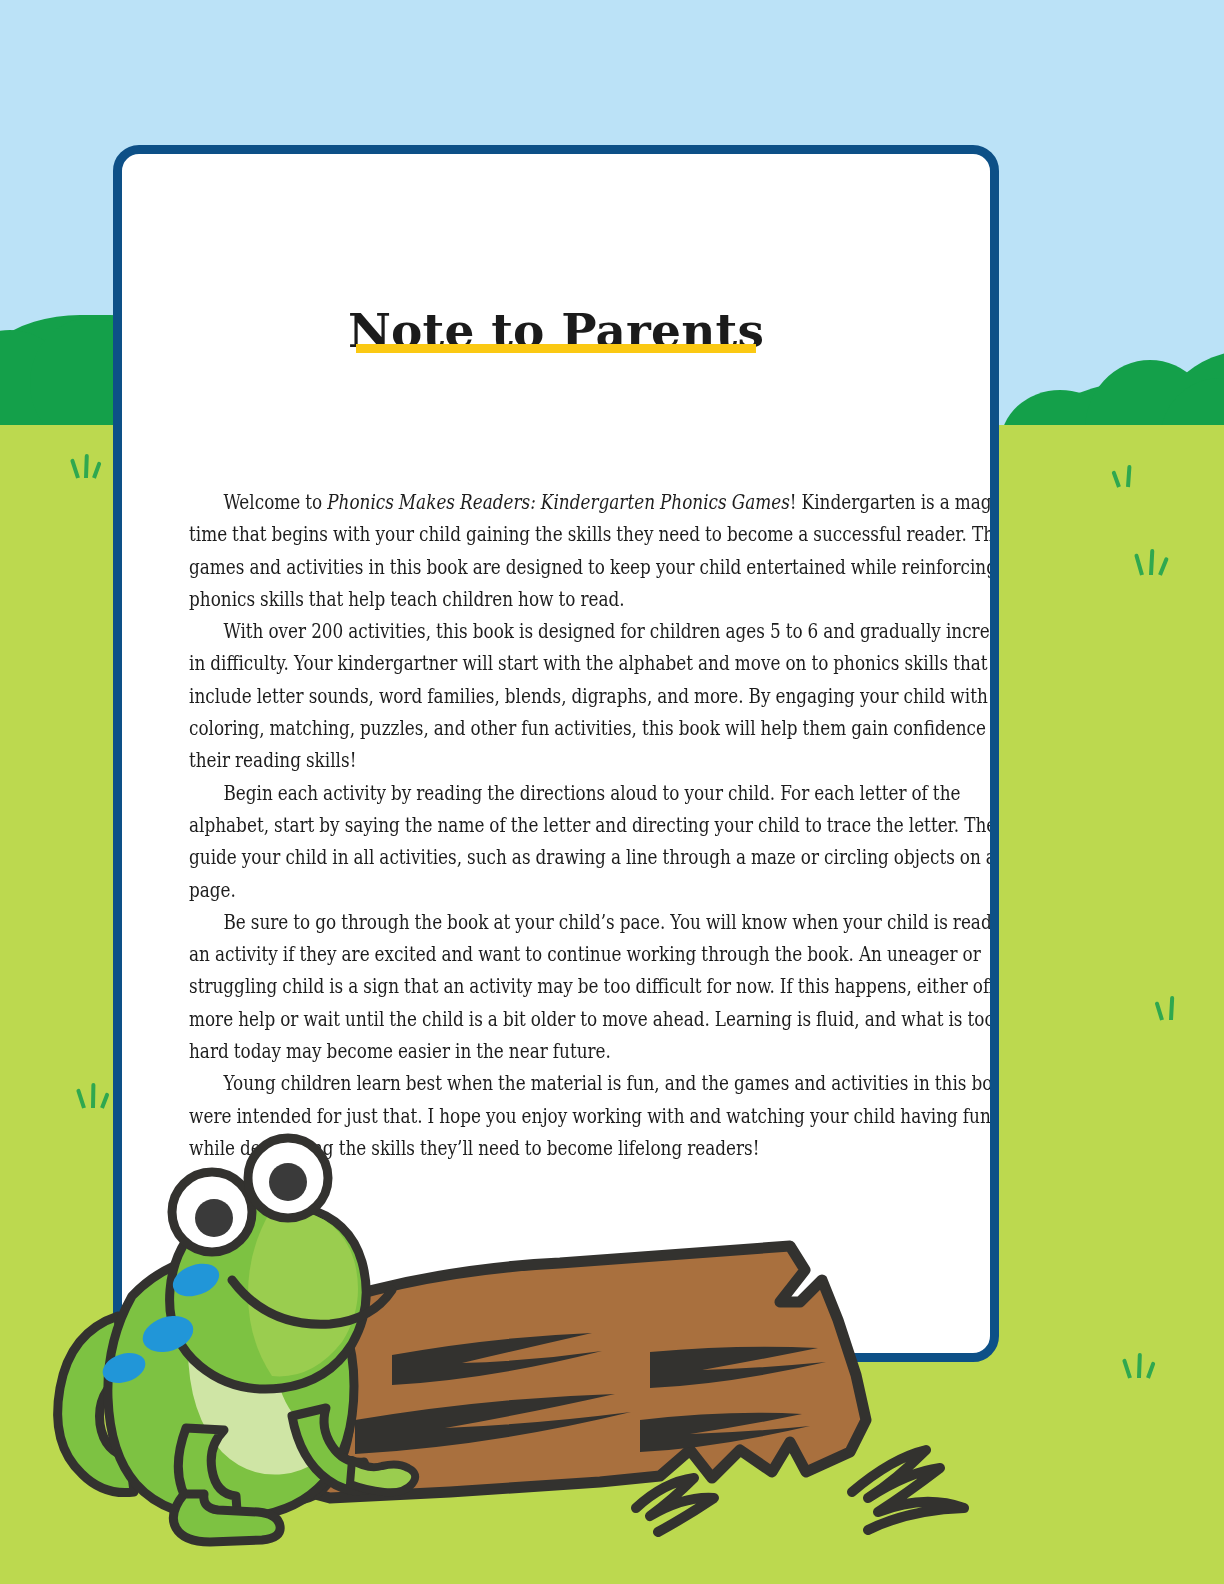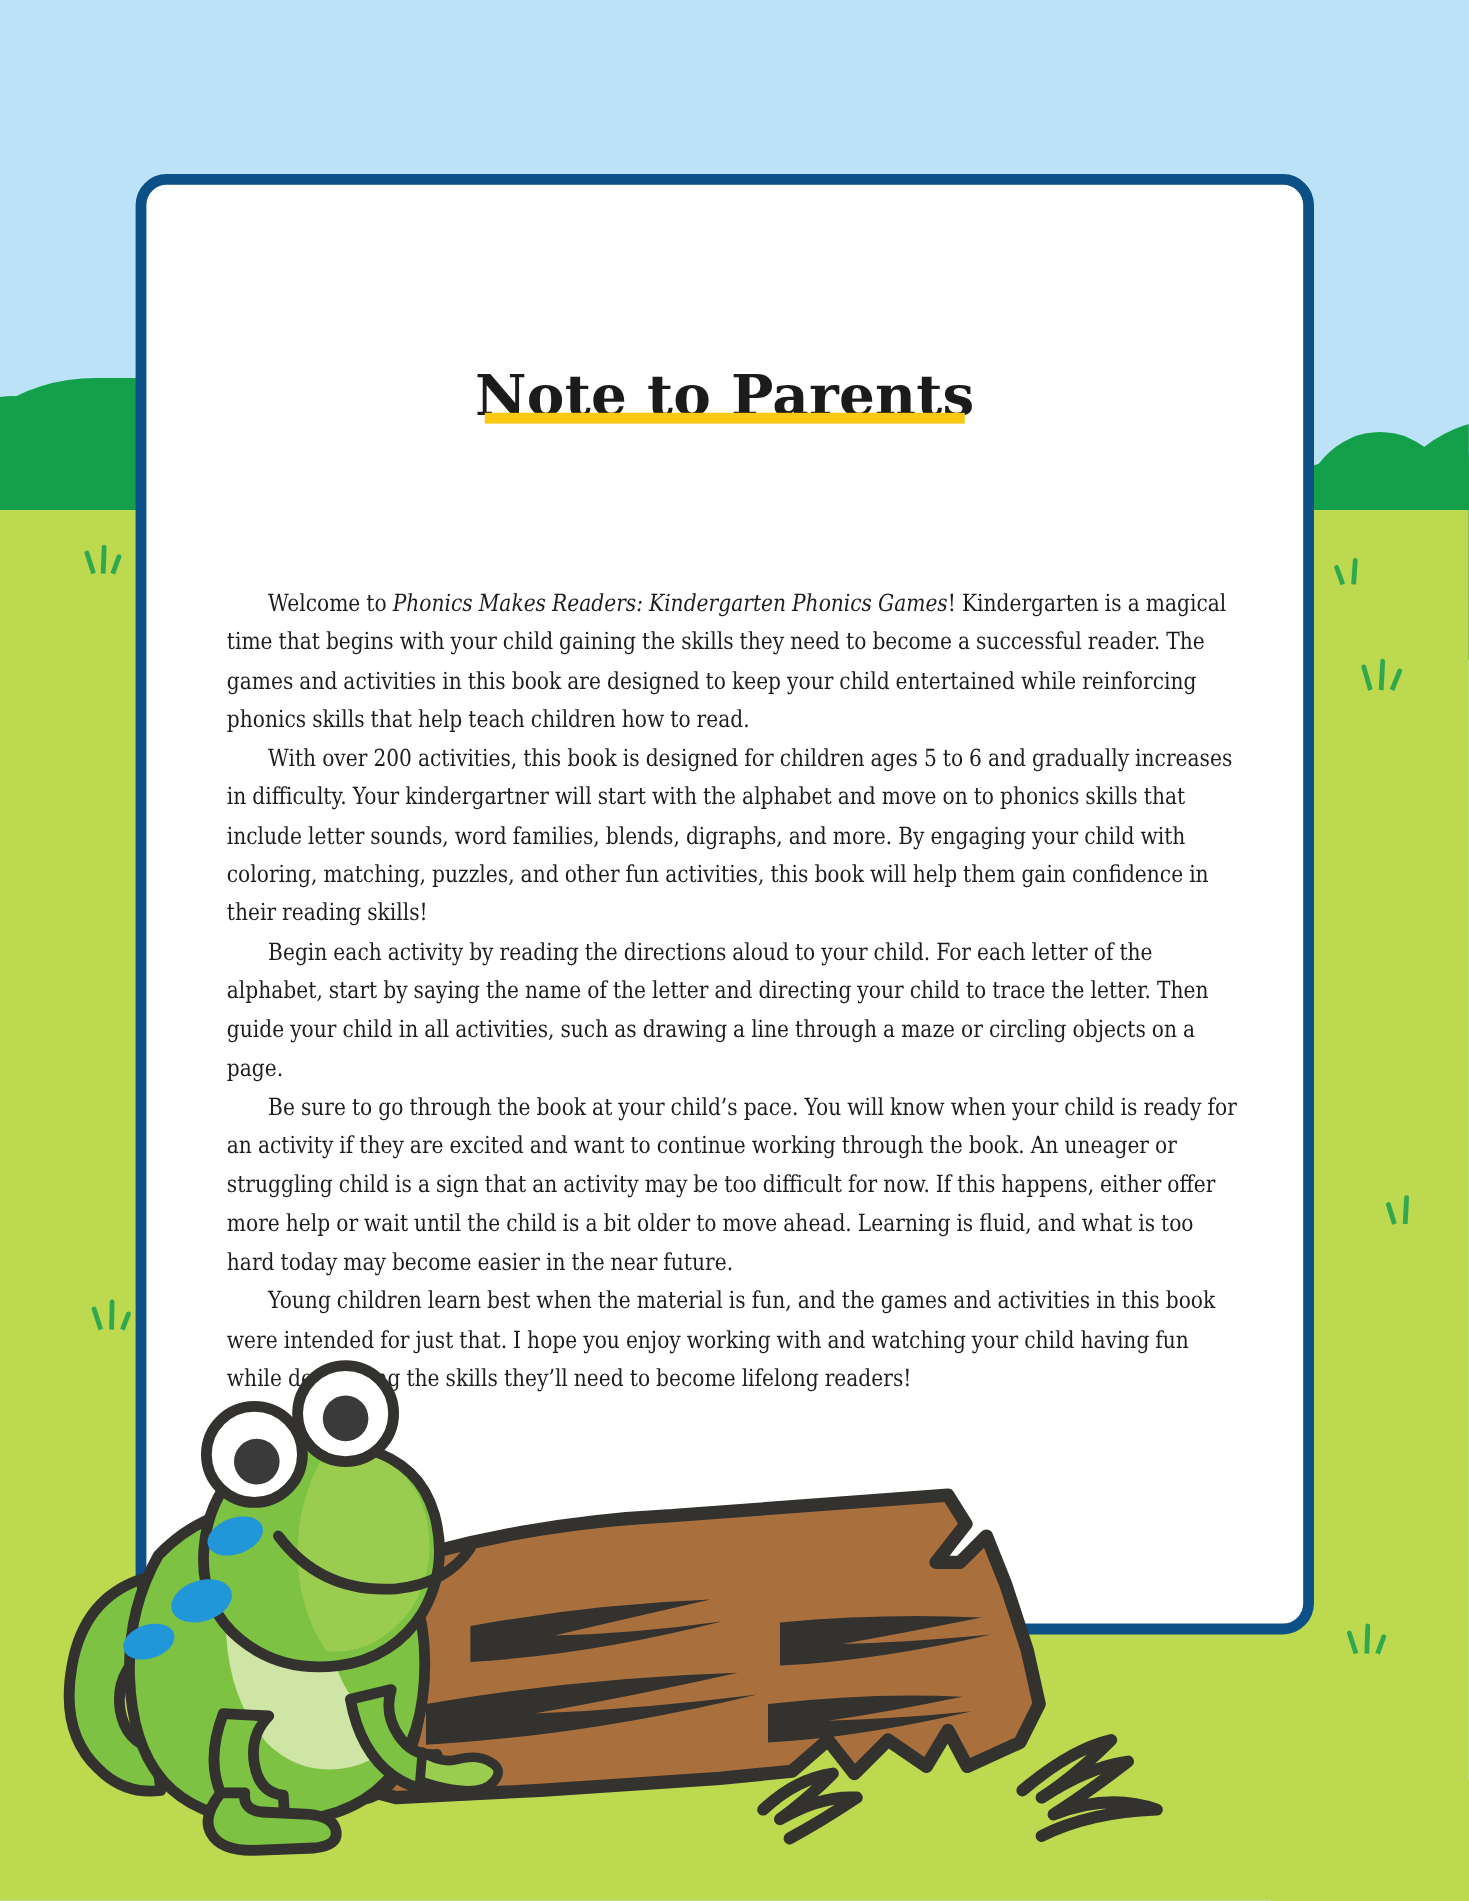--- a/index.html
+++ b/index.html
@@ -74,21 +74,21 @@
     background: #2FA84F;
     border-radius: 3px 3px 0 0;
     transform-origin: bottom center;
   }
 
   
   .card {
     position: absolute;
     left: 113px;
     top: 145px;
-    width: 982px;
+    width: 886px;
     height: 1217px;
     background: #FFFFFF;
     border: 9px solid #0D5087;
     border-radius: 26px;
     box-sizing: border-box;
     z-index: 5;
   }
 
   .card-inner {
     position: absolute;

